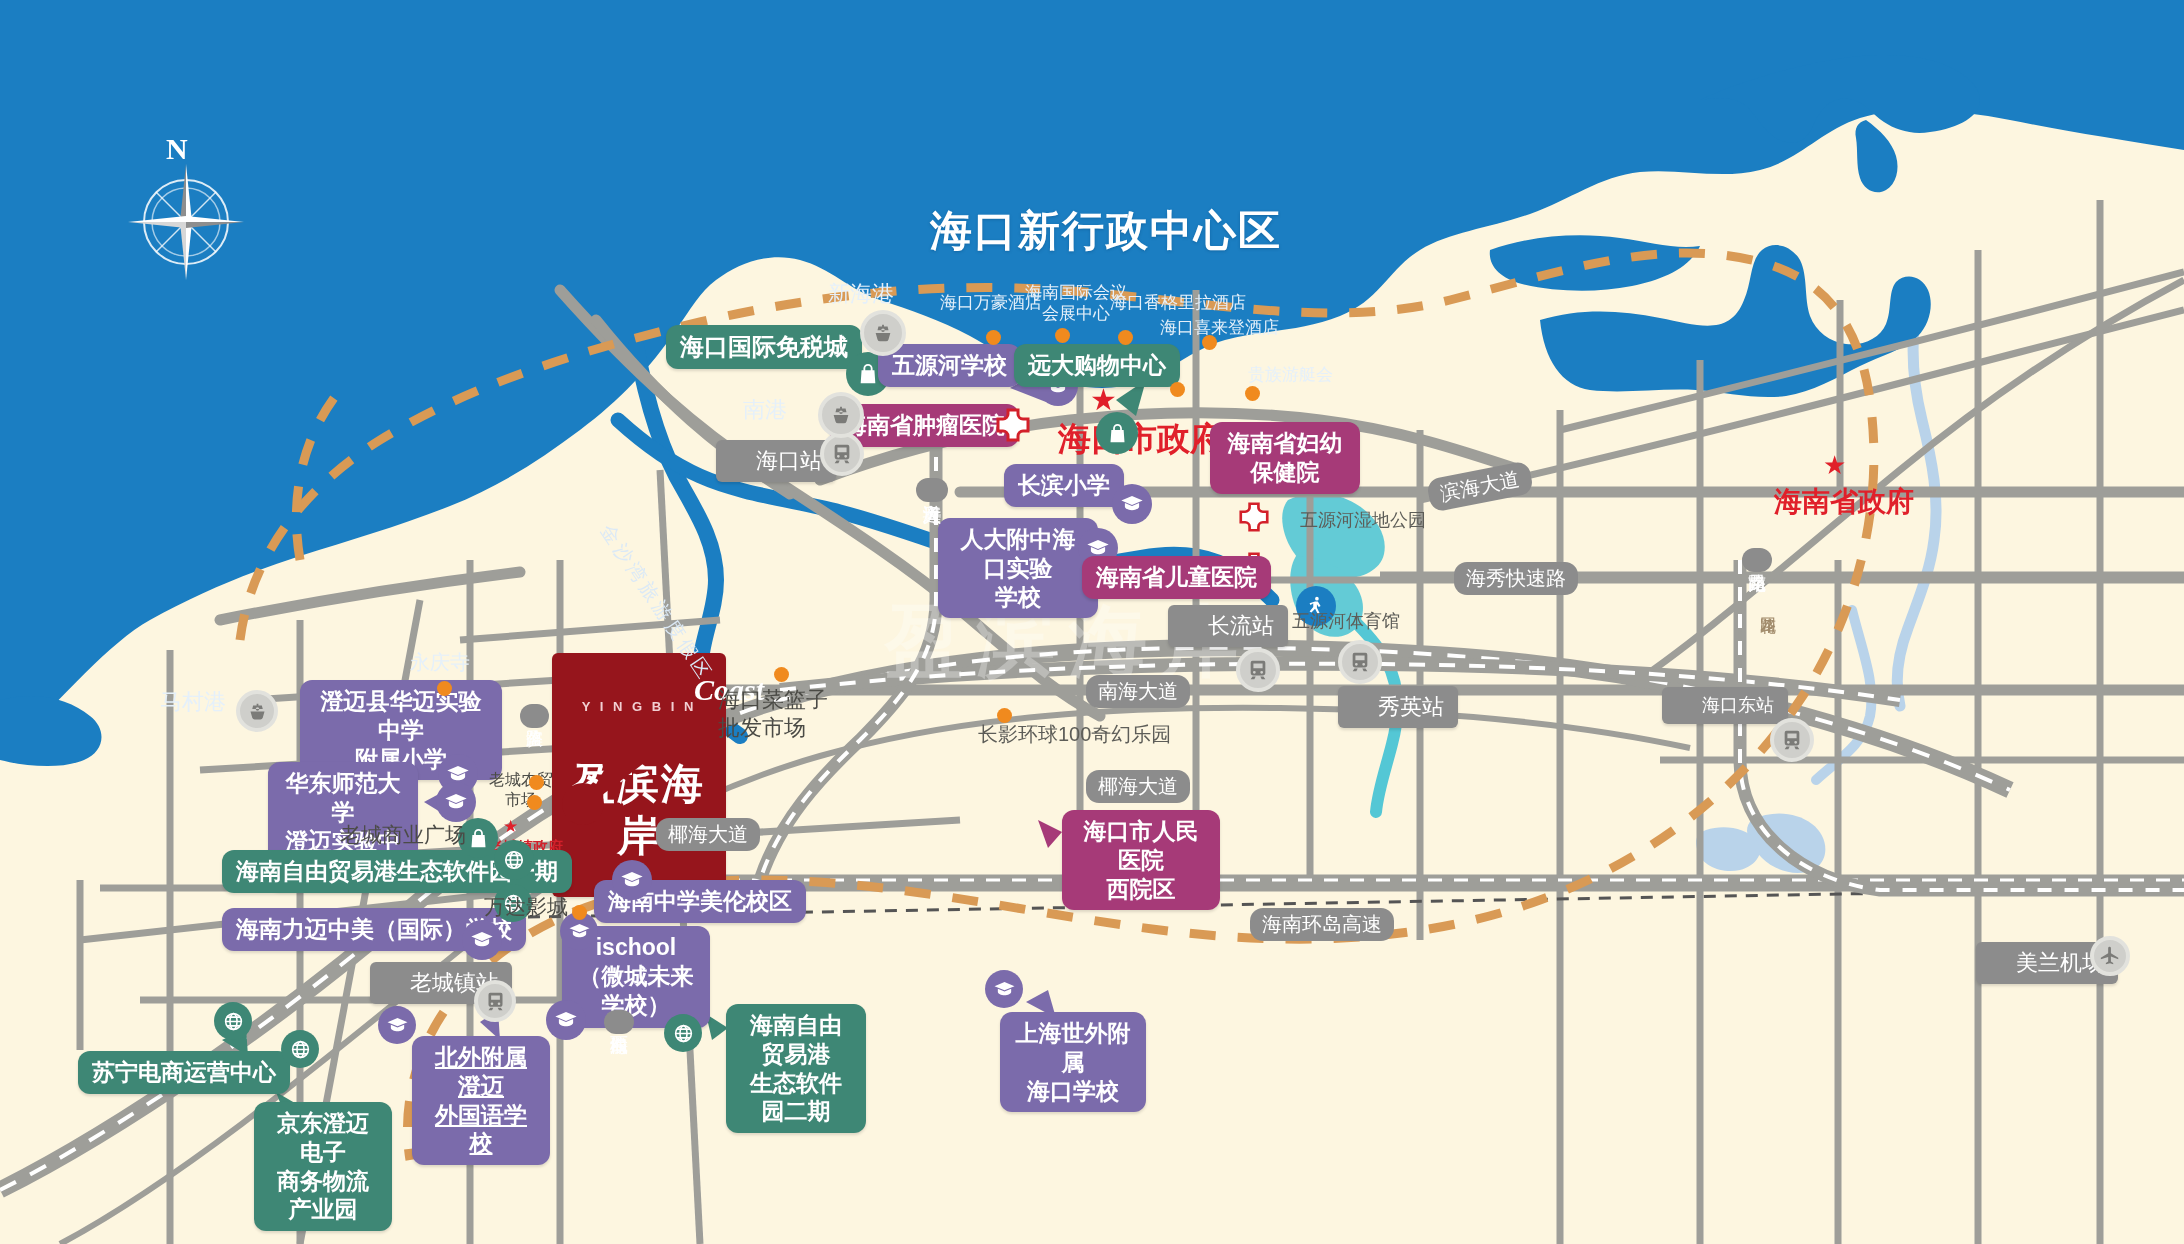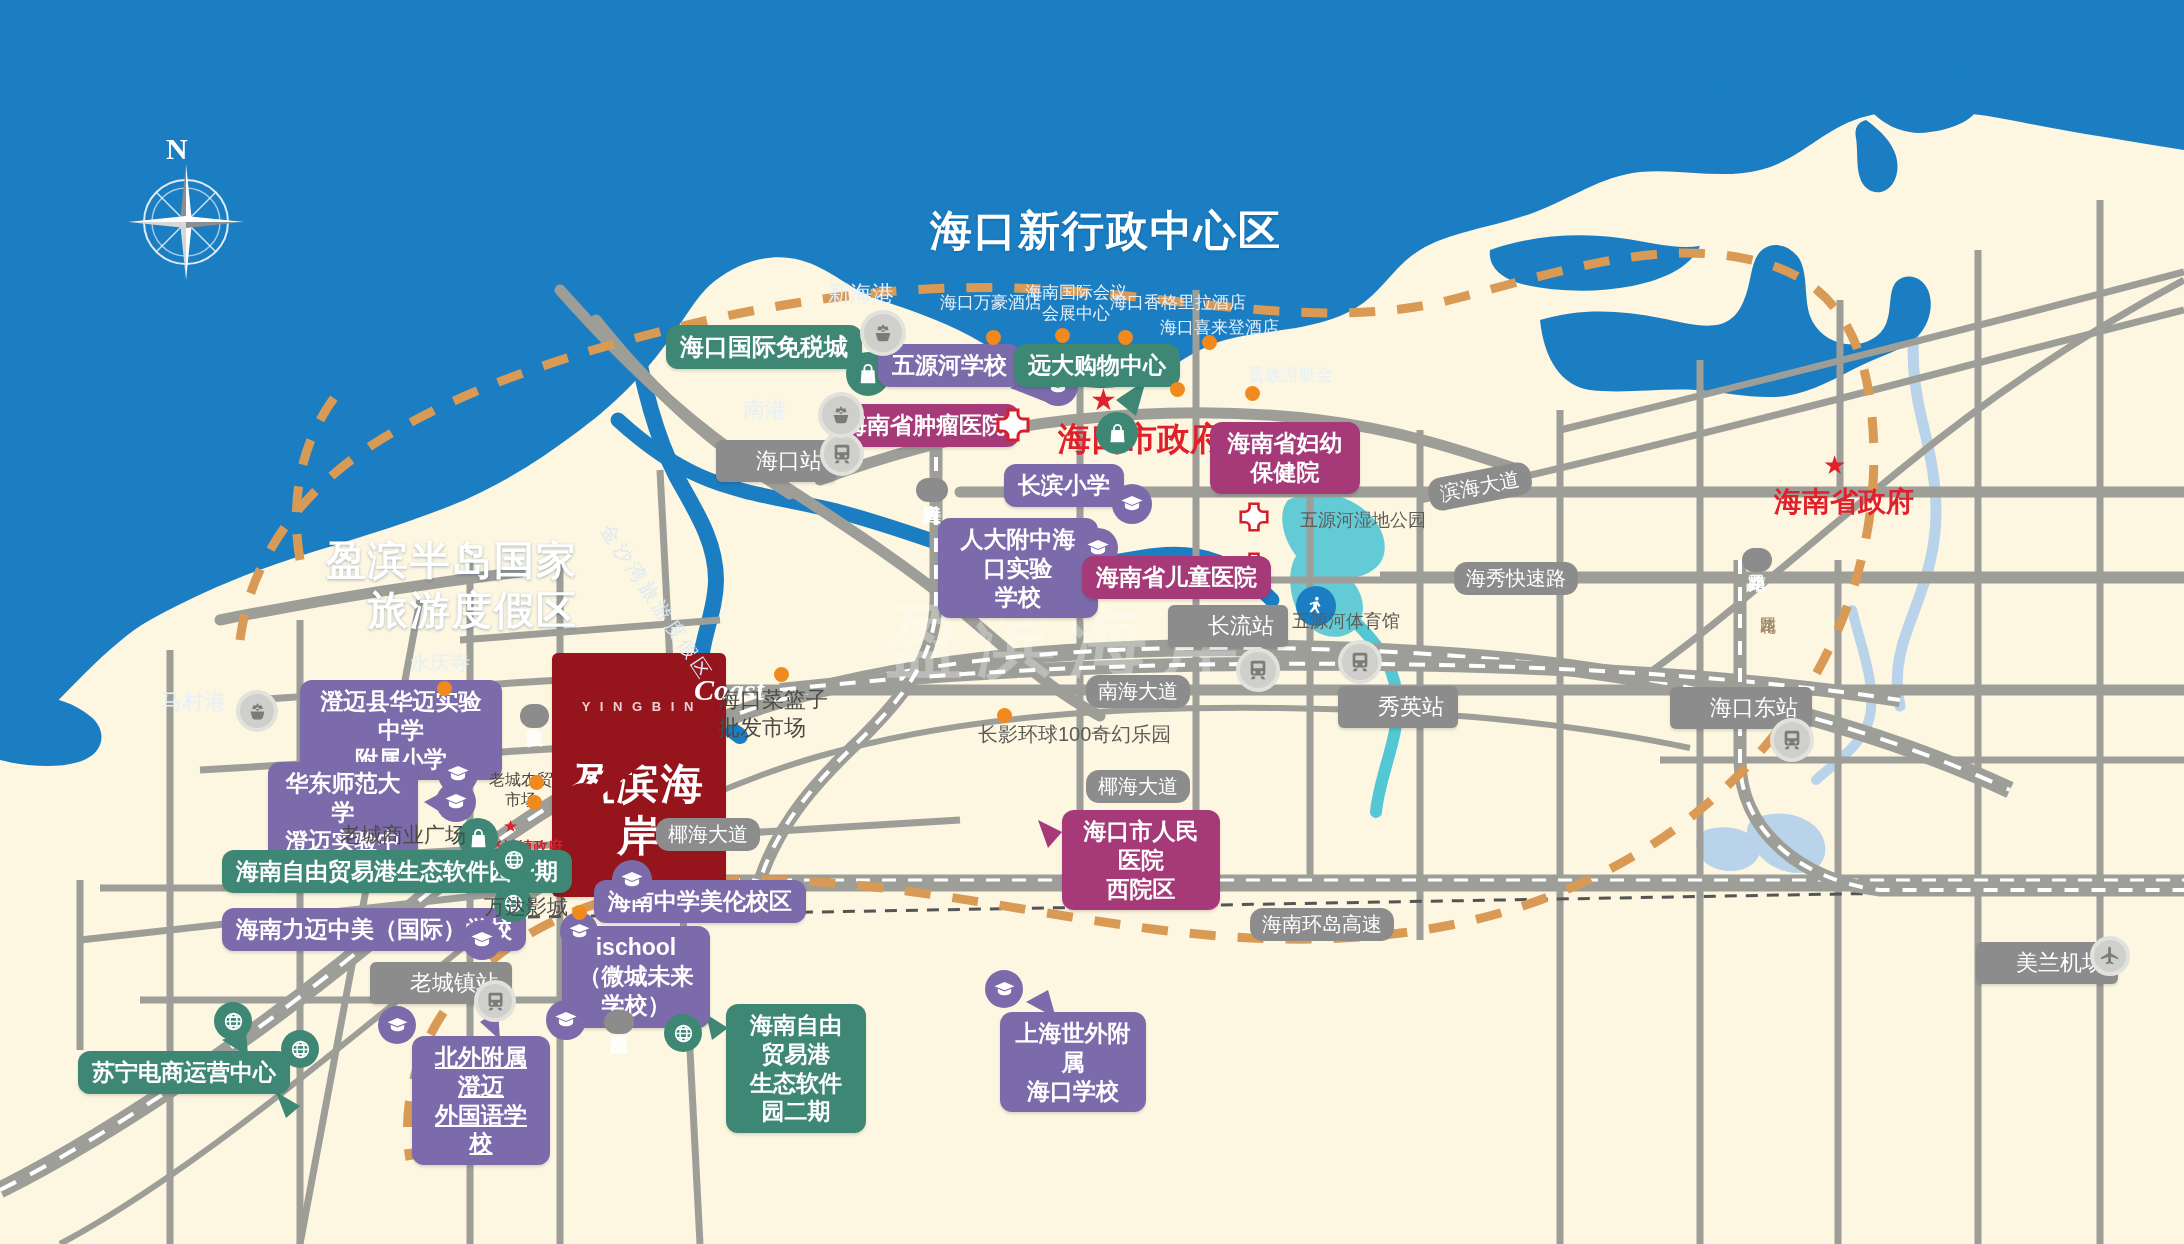--- a/index.html
+++ b/index.html
@@ -222,23 +222,20 @@
                C1560,272 1660,236 1760,262 C1830,280 1860,330 1870,400
                C1884,500 1860,610 1800,700 C1740,790 1650,860 1540,900
                C1420,944 1290,946 1160,930 C1020,912 890,880 760,880
                C640,880 540,910 470,980 C420,1030 400,1100 410,1160"></path>
       <path d="M300,560 C290,500 300,440 340,390"></path>
     </g>
   </svg>
 
   <div class="region-title" style="left:930px;top:205px;font-size:42px;">
     <span>海口新行政中心区</span></div>
-  <div class="region-title" style="left:318px;top:535px;font-size:40px;text-align:right;width:260px;">
-    <span>盈滨半岛国家
-旅游度假区</span></div>
 
   <div class="watermark" style="left:885px;top:590px;font-size:78px;">盈滨海岸</div>
 
   <div style="position:absolute;left:128px;top:132px;width:116px;height:150px;">
     <div style="position:absolute;left:38px;top:0;color:#fff;font-size:30px;font-family:'Liberation Serif',serif;font-weight:bold;">N</div>
     <svg width="116" height="118" style="position:absolute;top:32px;left:0;">
       <circle cx="58" cy="58" r="42" fill="none" stroke="#ffffff" stroke-width="2" opacity=".85"></circle>
       <circle cx="58" cy="58" r="34" fill="none" stroke="#ffffff" stroke-width="1.5" opacity=".6"></circle>
       <g stroke="#ffffff" stroke-width="1.5" opacity=".8">
         <line x1="28" y1="28" x2="88" y2="88"></line>
@@ -427,20 +424,22 @@
 
   <div class="bubble green" style="left:78px;top:1051px;font-size:23px;">苏宁电商运营中心</div>
   <div class="poi green" style="left:214px;top:1002px;width:38px;height:38px;">
     <svg width="21" height="21" viewBox="0 0 24 24" fill="none" stroke="#fff" stroke-width="1.8">
       <circle cx="12" cy="12" r="9"></circle>
         <ellipse cx="12" cy="12" rx="4" ry="9"></ellipse>
         <path d="M3 12h18M4.5 7h15M4.5 17h15"></path>
       </svg>
   </div>
 
+  <div class="bubble green" style="left:254px;top:1102px;font-size:23px;width:138px;">京东澄迈电子
+商务物流产业园</div>
   <div class="poi green" style="left:281px;top:1030px;width:38px;height:38px;">
     <svg width="21" height="21" viewBox="0 0 24 24" fill="none" stroke="#fff" stroke-width="1.8">
       <circle cx="12" cy="12" r="9"></circle>
         <ellipse cx="12" cy="12" rx="4" ry="9"></ellipse>
         <path d="M3 12h18M4.5 7h15M4.5 17h15"></path>
       </svg>
   </div>
 
   <div class="bubble purple" style="left:1000px;top:1012px;font-size:23px;width:146px;">上海世外附属
 海口学校</div>
@@ -485,21 +484,21 @@
       </svg>
   </div>
 
   <div class="bubble gray" style="left:1338px;top:686px;font-size:22px;">秀英站</div>
   <div class="poi gray" style="left:1338px;top:640px;width:44px;height:44px;">
     <svg width="22" height="22" viewBox="0 0 24 24" fill="currentColor">
         <path d="M6 2h12a2 2 0 012 2v11a3 3 0 01-3 3H7a3 3 0 01-3-3V4a2 2 0 012-2zm1 3v5h10V5H7zm1 8a1.5 1.5 0 100 3 1.5 1.5 0 000-3zm8 0a1.5 1.5 0 100 3 1.5 1.5 0 000-3zM6 19l-2 3h4l1.5-3H6zm12 0h-3.5L16 22h4l-2-3z"></path>
       </svg>
   </div>
 
-  <div class="bubble gray" style="left:1662px;top:687px;font-size:22px;margin-left:8px;">海口东站</div>
+  <div class="bubble gray" style="left:1662px;top:687px;font-size:18px;">海口东站</div>
   <div class="poi gray" style="left:1770px;top:718px;width:44px;height:44px;">
     <svg width="22" height="22" viewBox="0 0 24 24" fill="currentColor">
         <path d="M6 2h12a2 2 0 012 2v11a3 3 0 01-3 3H7a3 3 0 01-3-3V4a2 2 0 012-2zm1 3v5h10V5H7zm1 8a1.5 1.5 0 100 3 1.5 1.5 0 000-3zm8 0a1.5 1.5 0 100 3 1.5 1.5 0 000-3zM6 19l-2 3h4l1.5-3H6zm12 0h-3.5L16 22h4l-2-3z"></path>
       </svg>
   </div>
 
   <div class="bubble gray" style="left:370px;top:962px;font-size:22px;">老城镇站</div>
   <div class="poi gray" style="left:474px;top:980px;width:42px;height:42px;">
     <svg width="21" height="21" viewBox="0 0 24 24" fill="currentColor">
         <path d="M6 2h12a2 2 0 012 2v11a3 3 0 01-3 3H7a3 3 0 01-3-3V4a2 2 0 012-2zm1 3v5h10V5H7zm1 8a1.5 1.5 0 100 3 1.5 1.5 0 000-3zm8 0a1.5 1.5 0 100 3 1.5 1.5 0 000-3zM6 19l-2 3h4l1.5-3H6zm12 0h-3.5L16 22h4l-2-3z"></path>

